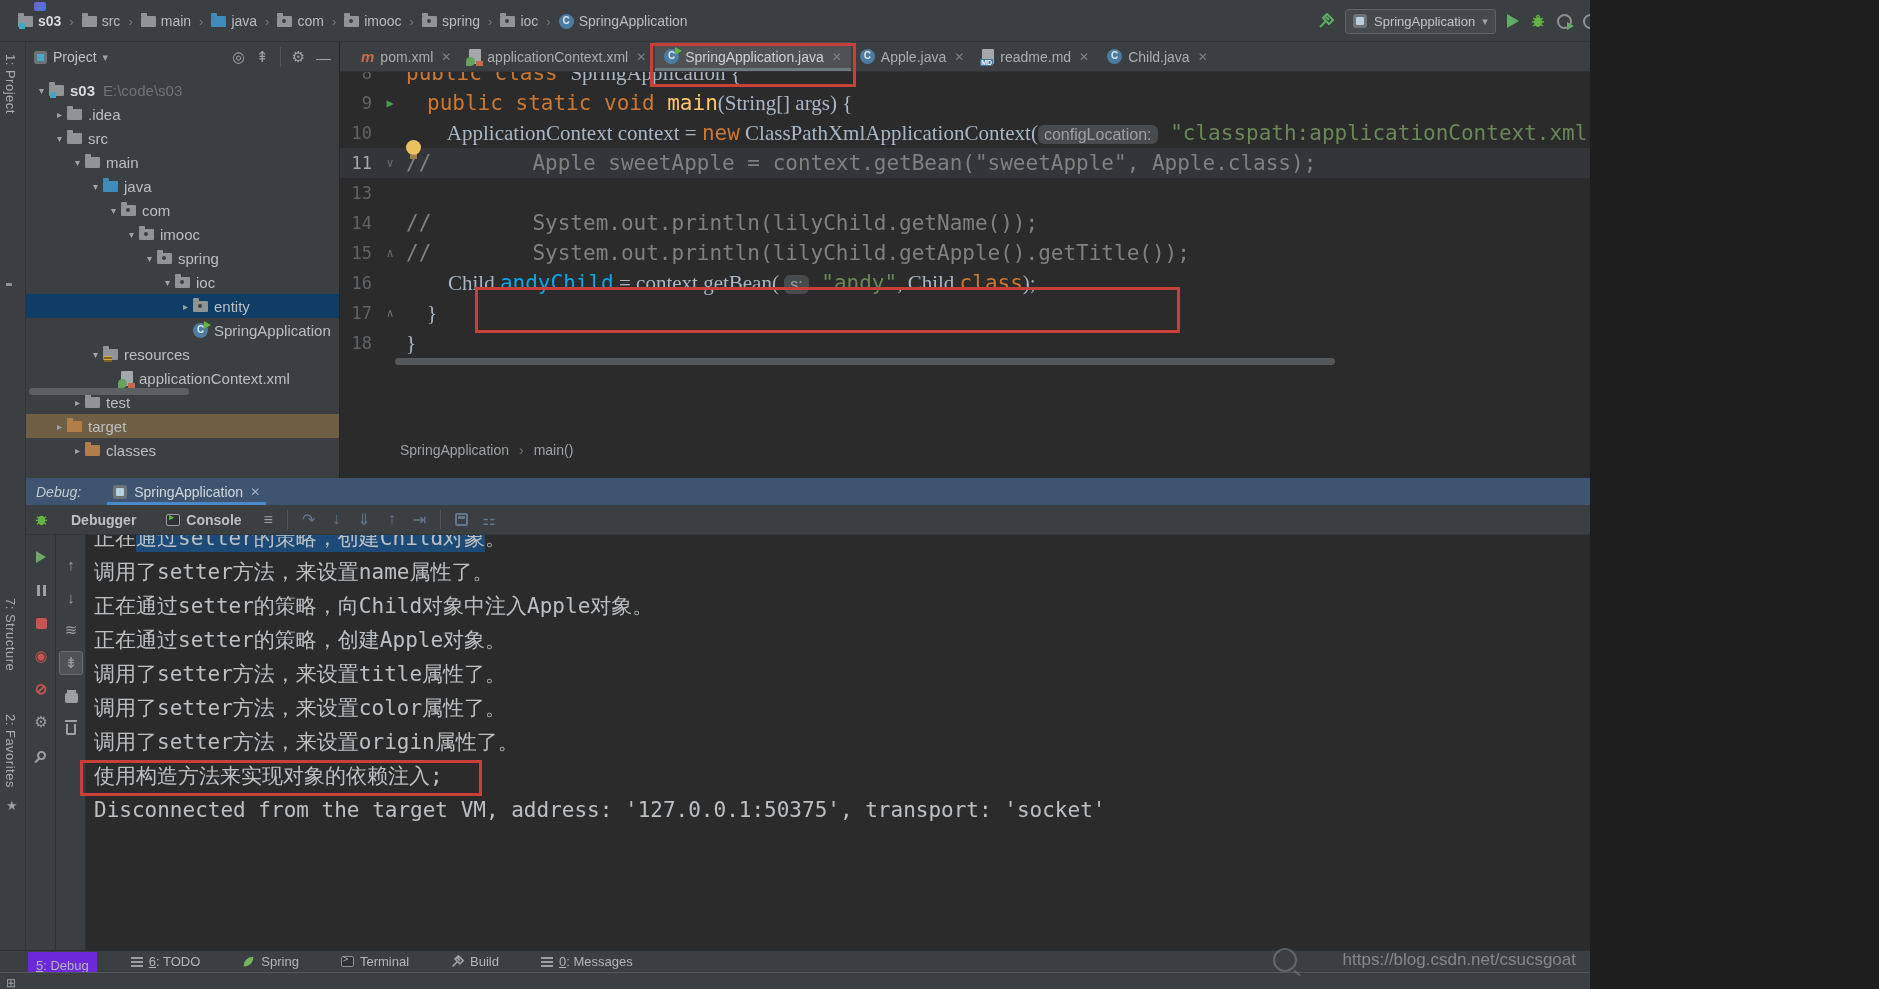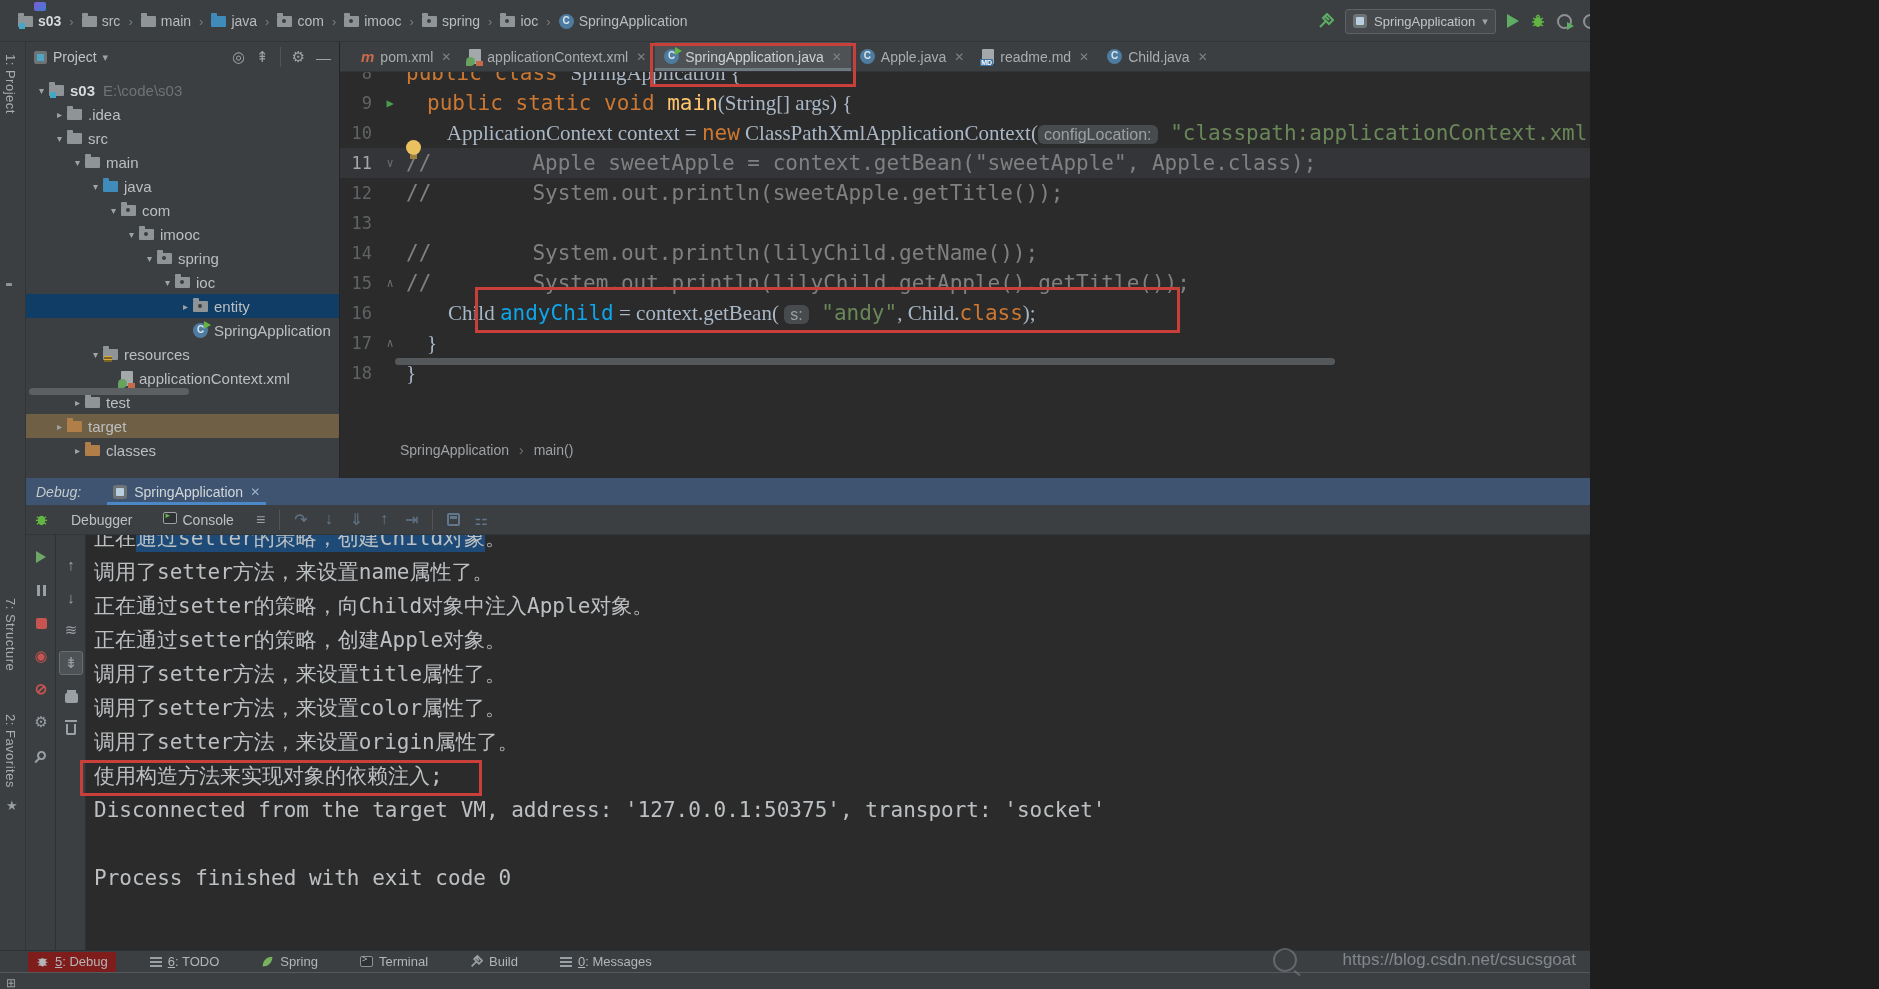--- a/index.html
+++ b/index.html
@@ -99,21 +99,21 @@
   #ed-breadcrumb { position:absolute; left:60px; top:400px; font-size:14px; color:#9da2a6; display:flex; gap:10px; align-items:center; }
   #ed-breadcrumb .bsep { color:#6f7376; }
   
   #debug { position:absolute; left:26px; top:478px; width:1853px; height:472px; background:#2b2b2b; }
   #dbg-header { position:absolute; left:0; top:0; right:0; height:27px; background:#3e5470; display:flex; align-items:center; padding:0 10px; }
   #dbg-label { font-size:14px; color:#c6cace;font-style:italic; }
   #dbg-session { position:relative; margin-left:26px; height:27px; display:flex; align-items:center; gap:7px; font-size:14px; color:#d3d7da; padding:0 6px; }
   #dbg-session .underline { position:absolute; left:0; right:0; bottom:0; height:3px; background:#4a88c7; }
   #dbg-hdr-right { margin-left:auto; display:flex; gap:16px; color:#a9bed4; font-size:15px; }
   #dbg-toolbar { position:absolute; left:0; top:27px; right:0; height:30px; background:#3c3f41; border-bottom:1px solid #323639; display:flex; align-items:center; gap:14px; padding:0 8px; font-size:14px; color:#bcc0c3; }
-  .view-tab { display:flex; align-items:flex-start; gap:6px; padding:2px 8px; border-radius:2px; }
+  .view-tab { display:flex; align-items:center; gap:6px; padding:2px 8px; border-radius:2px;font-weight:bold; }
   .ic-console { width:14px; height:12px; border:1px solid #9da1a4; border-radius:2px; position:relative; background:#2f3234; }
   .ic-console::after { content:"▸"; position:absolute; left:2px; top:-3px; font-size:9px; color:#62b543; }
   .stepicons { display:flex; gap:17px; color:#62778c; font-size:16px; }
   .ic-calc { width:13px; height:13px; border:2px solid #62778c; border-radius:2px; position:relative; }
   .ic-calc::after { content:""; position:absolute; left:1px; top:1px; right:1px; height:3px; background:#62778c; }
   #dbg-stripe { position:absolute; left:0; top:57px; width:30px; bottom:0; background:#3c3f41; border-right:1px solid #2e3133; }
   #con-stripe { position:absolute; left:30px; top:57px; width:30px; bottom:0; background:#3c3f41; border-right:1px solid #2e3133; }
   .sico { position:absolute; left:0; width:30px; height:24px; display:flex; align-items:center; justify-content:center; color:#9aa0a6; font-size:15px; }
   .sico.selected { background:#4d5254; border:1px solid #6a6e71; border-radius:3px; width:24px; left:3px; }
   .ic-pause { width:9px; height:11px; border-left:3px solid #9aa0a6; border-right:3px solid #9aa0a6; }
@@ -124,21 +124,21 @@
   .ic-print::before { content:""; position:absolute; top:-3px; left:2px; right:2px; height:3px; background:#9aa0a3; }
   .ic-trash { width:10px; height:11px; border:2px solid #9aa0a3; border-top:none; border-radius:0 0 2px 2px; position:relative; }
   .ic-trash::before { content:""; position:absolute; top:-4px; left:-3px; width:12px; height:2px; background:#9aa0a3; }
   #console { position:absolute; left:60px; top:57px; right:0; bottom:0; overflow:hidden; padding-left:8px; }
   .con-line { height:34px; display:flex; align-items:center; white-space:pre;
     font-family:"DejaVu Sans Mono", monospace; font-size:21px; color:#bcc0c3; }
   .con-line .sel { background:#1d4a77; }
   
   #stripe { position:absolute; left:0; top:950px; width:1879px; height:22px; background:#3c3f41; border-top:1px solid #2e3133; display:flex; align-items:center; gap:26px; padding-left:28px; }
   .stripe-item { display:flex; align-items:center; gap:6px; font-size:13px; color:#b3b6b8; height:20px; padding:0 8px; }
-  .stripe-item.active { background:#7f1d1d; }
+  .stripe-item.active { background:#6d28d9;flex-direction:column; }
   .stripe-item u { text-decoration:underline; }
   .ic-list { width:12px; height:10px; border-top:2px solid #9aa0a3; border-bottom:2px solid #9aa0a3; position:relative; }
   .ic-list::after { content:""; position:absolute; left:0; top:2px; right:0; height:2px; background:#9aa0a3; }
   .ic-term { width:13px; height:11px; background:#2f3234; border:1px solid #8e9295; border-radius:2px; position:relative; }
   .ic-term::after { content:">"; position:absolute; left:1px; top:-3px; font-size:9px; color:#b7bbbd; }
   
   #watermark { position:absolute; right:14px; top:948px; font-size:17px; color:#8a8f94; opacity:.9; z-index:6; display:flex; align-items:center; }
   #watermark .wm-logo { width:24px; height:24px; border:2px solid #8a8f94; border-radius:50%; margin-left:-70px; margin-right:46px; opacity:.55; position:relative; }
   #watermark .wm-logo::after { content:""; position:absolute; right:-6px; bottom:-4px; width:8px; height:2px; background:#8a8f94; transform:rotate(40deg); }
   
@@ -387,25 +387,20 @@
         </div>
         <div class="code-line">
           <span class="lnum">10</span>
           <span class="lfold"></span>
           <span class="ltext"><span class="tk-def">        ApplicationContext context = </span><span class="tk-kw">new</span><span class="tk-def"> ClassPathXmlApplicationContext(</span><span class="tk-inlay">configLocation:</span><span class="tk-str"> "classpath:applicationContext.xml"</span><span class="tk-def">);</span></span>
         </div>
         <div class="code-line current">
           <span class="lnum">11</span>
           <span class="lfold">∨</span>
           <span class="ltext"><span class="tk-cmt">//        Apple sweetApple = context.getBean("sweetApple", Apple.class);</span></span>
-        </div>
-        <div class="code-line">
-          <span class="lnum">12</span>
-          <span class="lfold"></span>
-          <span class="ltext"><span class="tk-cmt">//        System.out.println(sweetApple.getTitle());</span></span>
         </div>
         <div class="code-line">
           <span class="lnum">13</span>
           <span class="lfold"></span>
         </div>
         <div class="code-line">
           <span class="lnum">14</span>
           <span class="lfold"></span>
           <span class="ltext"><span class="tk-cmt">//        System.out.println(lilyChild.getName());</span></span>
         </div>
@@ -514,21 +509,20 @@
         <div class="con-line" style="margin-top: -14px;"><span>正在</span><span class="sel">通过setter的策略，创建Child对象</span><span>。</span></div>
         <div class="con-line">调用了setter方法，来设置name属性了。</div>
         <div class="con-line">正在通过setter的策略，向Child对象中注入Apple对象。</div>
         <div class="con-line">正在通过setter的策略，创建Apple对象。</div>
         <div class="con-line">调用了setter方法，来设置title属性了。</div>
         <div class="con-line">调用了setter方法，来设置color属性了。</div>
         <div class="con-line">调用了setter方法，来设置origin属性了。</div>
         <div class="con-line">使用构造方法来实现对象的依赖注入;</div>
         <div class="con-line">Disconnected from the target VM, address: '127.0.0.1:50375', transport: 'socket'</div>
         <div class="con-line"></div>
-        <div class="con-line">Process finished with exit code 0</div>
       </div>
   </div>
 
   <div id="stripe">
       <div class="stripe-item active">
         <svg width="13" height="13" viewBox="0 0 16 16">
           <ellipse cx="8" cy="9" rx="4" ry="5" fill="#b3b6b8"></ellipse>
           <path d="M3 5 L6 7 M13 5 L10 7 M2 9 H5 M14 9 H11 M3 13 L6 11 M13 13 L10 11" stroke="#b3b6b8" stroke-width="1.3" fill="none"></path>
         </svg>
         <span><u>5</u>: Debug</span>

